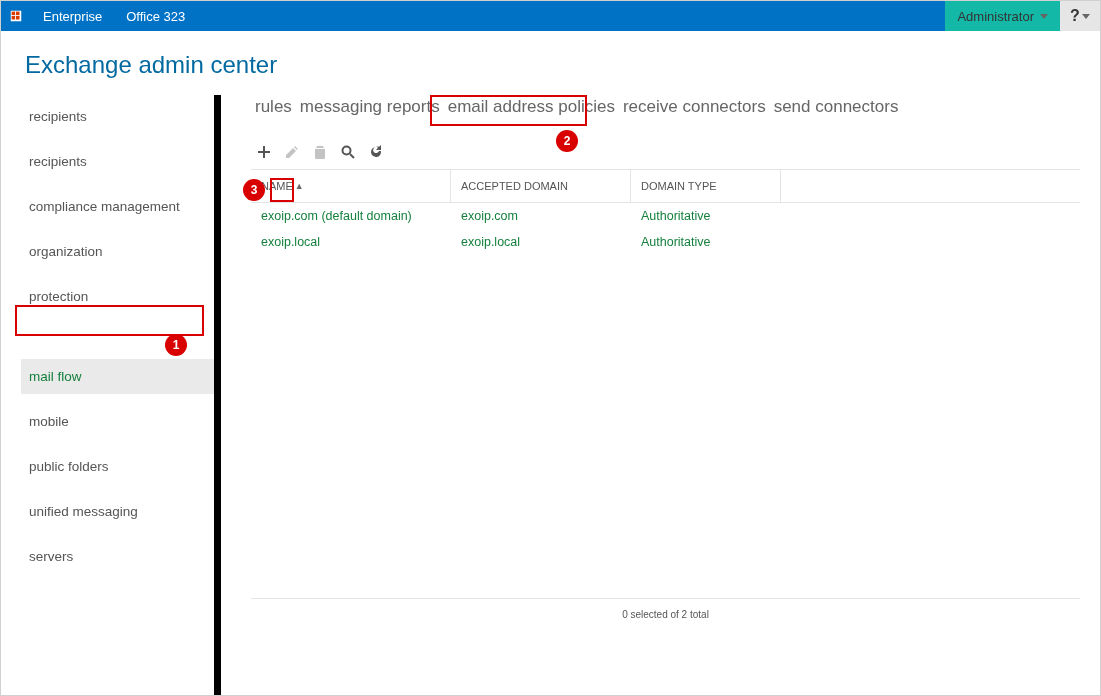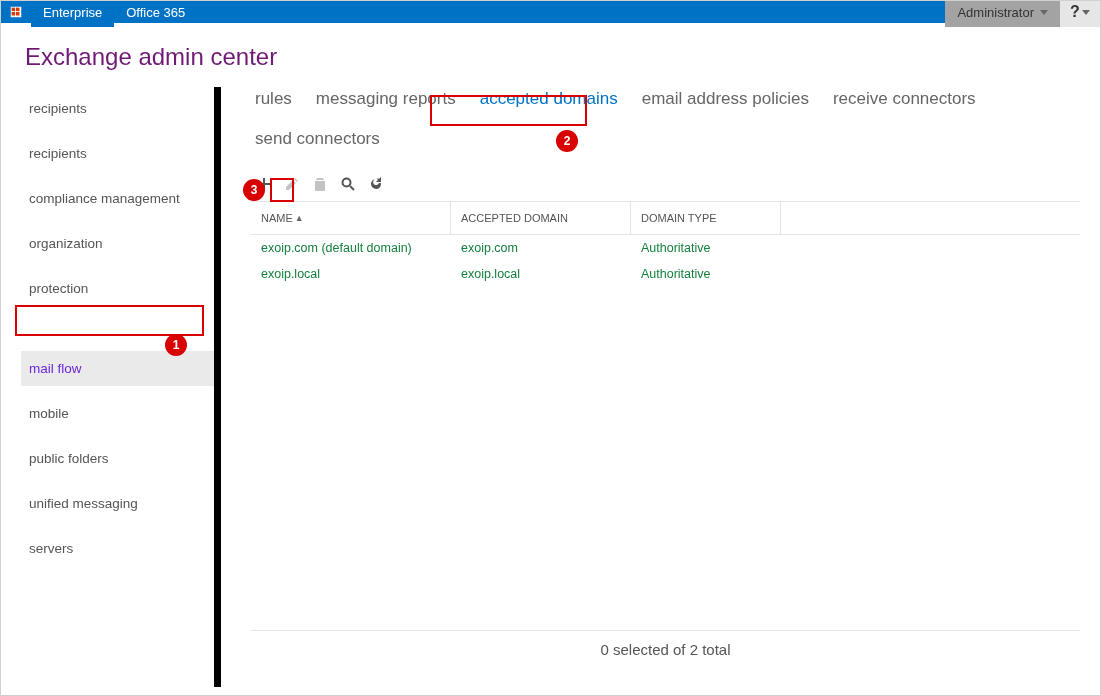--- a/index.html
+++ b/index.html
@@ -1,59 +1,59 @@
 <!DOCTYPE html>
 <html><head>
 <meta charset="utf-8">
 <style>
 * { box-sizing: border-box; margin: 0; padding: 0; }
 body { font-family: "Segoe UI", Arial, sans-serif; font-size: 13px; background: #fff; color: #333; width: 1101px; height: 696px; border: 1px solid #d0d0d0; overflow: hidden; position: relative; }
 
 
-.topbar { height: 22px; background: #0072c6; display: flex; align-items: center; color: #fff; font-size: 13px; }
+.topbar { height: 30px; background: #0072c6; display: flex; align-items: center; color: #fff; font-size: 13px; }
 .topbar .waffle { width: 30px; display: flex; align-items: center; justify-content: center; }
 .waffle svg { width: 14px; height: 14px; }
 .topbar .tab { padding: 0 12px; height: 30px; display: flex; align-items: center; cursor: pointer; }
 .topbar .tab.active { background: #0072c6; }
 .topbar .right { margin-left: auto; display: flex; height: 30px; }
-.topbar .userbox { background: #a3a3a3; color: #333; padding: 0 12px; display: flex; align-items: center; gap: 6px; }
+.topbar .userbox { background: #14b8a6; color: #333; padding: 0 12px; display: flex; align-items: center; gap: 6px; }
 .topbar .help { background: #e6e6e6; color: #333; width: 40px; display: flex; align-items: center; justify-content: center; font-weight: bold; font-size: 16px; gap: 2px; }
 
 
 .content { padding: 20px 20px 0 20px; height: calc(100% - 30px); display: flex; flex-direction: column; }
-.page-title { color: #701a75; font-size: 24px; font-weight: 300; margin-bottom: 16px; padding-left: 4px; }
+.page-title { color: #0369a1; font-size: 24px; font-weight: 300; margin-bottom: 16px; padding-left: 4px; }
 
 .main { display: flex; flex: 1; overflow: hidden; }
 .sidebar { width: 200px; border-right: 7px solid #000000; padding-top: 4px; }
 .sidebar-item { padding: 10px 8px; color: #555; cursor: pointer; font-size: 13.5px; margin-bottom: 10px; }
-.sidebar-item.selected { background: #eaeaea; color: #6d28d9; margin-top: 45px; }
+.sidebar-item.selected { background: #eaeaea; color: #15803d; margin-top: 45px; }
 
 .panel { flex: 1; padding-left: 30px; display: flex; flex-direction: column; overflow: hidden; }
-.tabs { display: flex; gap: 16px; margin-bottom: 24px; flex-wrap: wrap; }
+.tabs { display: flex; margin-bottom: 24px; flex-wrap: wrap; }
 .tabitem { color: #666; font-size: 17px; font-weight: 300; cursor: pointer; padding: 2px 4px; }
 .tabitem.active { color: #0072c6; }
 
 .toolbar { display: flex; gap: 10px; margin-bottom: 8px; margin-left: 4px; align-items: center; }
 .tool { width: 18px; height: 18px; color: #666; cursor: pointer; display: flex; align-items: center; justify-content: center; }
 .tool.disabled { opacity: 0.5; cursor: default; }
 .tool svg { width: 16px; height: 16px; }
 
 .table { border: 1px solid #e4e4e4; border-left: none; border-right: none; flex: 1; overflow: hidden; max-height: 430px; }
 .thead { display: flex; border-bottom: 1px solid #e4e4e4; font-size: 11px; color: #555; }
 .th, .td { padding: 10px 10px; }
 .th { border-right: 1px solid #e4e4e4; display: flex; align-items: center; gap: 2px; }
 .col-name { width: 200px; }
 .col-domain { width: 180px; }
 .col-type { width: 150px; }
 .col-rest { flex: 1; border-right: none; }
 .trow { display: flex; font-size: 12.5px; color: #15803d; }
 .trow .td { padding: 6px 10px; }
 .sort-arrow { font-size: 9px; color: #666; }
 
-.statusrow { font-size: 15px; color: #555; text-align: center; padding: 10px 0; }
+.statusrow { font-size: 10px; color: #555; text-align: center; padding: 10px 0; }
 
 
 .highlight-box { position: absolute; border: 2.5px solid #d80000; pointer-events: none; }
 .callout { position: absolute; width: 22px; height: 22px; border-radius: 50%; background: #d80000; color: #fff; display: flex; align-items: center; justify-content: center; font-weight: bold; font-size: 12px; pointer-events: none; }
 
 .caret-down { display: inline-block; width: 0; height: 0; border-left: 4px solid transparent; border-right: 4px solid transparent; border-top: 5px solid #666; }
 </style>
 </head>
 <body>
 
@@ -61,21 +61,21 @@
   <div class="waffle">
     <svg viewBox="0 0 16 16">
         <rect x="2" y="2" width="12" height="12" fill="#fff"></rect>
         <rect x="3" y="3" width="4" height="4" fill="#d83b01"></rect>
         <rect x="8" y="3" width="4" height="4" fill="#d83b01"></rect>
         <rect x="3" y="8" width="4" height="4" fill="#d83b01"></rect>
         <rect x="8" y="8" width="4" height="4" fill="#d83b01"></rect>
       </svg>
   </div>
   <div class="tab active">Enterprise</div>
-  <div class="tab">Office 365</div>
+  <div class="tab">Office 323</div>
   <div class="right">
     <div class="userbox">
       <span>Administrator</span>
       <span class="caret-down"></span>
     </div>
     <div class="help">
       <span>?</span>
       <span class="caret-down"></span>
     </div>
   </div>
@@ -95,21 +95,20 @@
       <div class="sidebar-item">mobile</div>
       <div class="sidebar-item">public folders</div>
       <div class="sidebar-item">unified messaging</div>
       <div class="sidebar-item">servers</div>
     </div>
 
     <div class="panel">
       <div class="tabs">
         <div class="tabitem">rules</div>
         <div class="tabitem">messaging reports</div>
-        <div class="tabitem active">accepted domains</div>
         <div class="tabitem">email address policies</div>
         <div class="tabitem">receive connectors</div>
         <div class="tabitem">send connectors</div>
       </div>
 
       <div class="toolbar">
         <div class="tool">
           <svg viewBox="0 0 16 16">
               <path d="M7 2h2v5h5v2H9v5H7V9H2V7h5V2z" fill="#555"></path>
             </svg>

